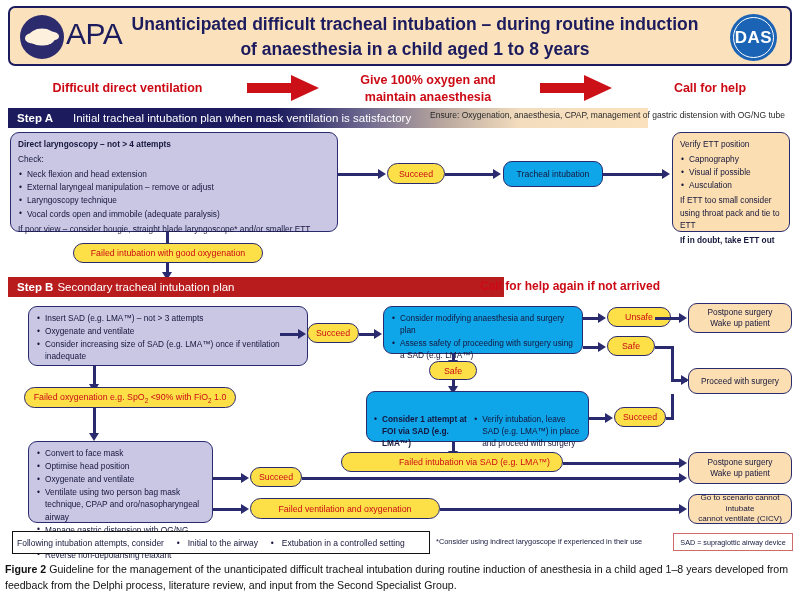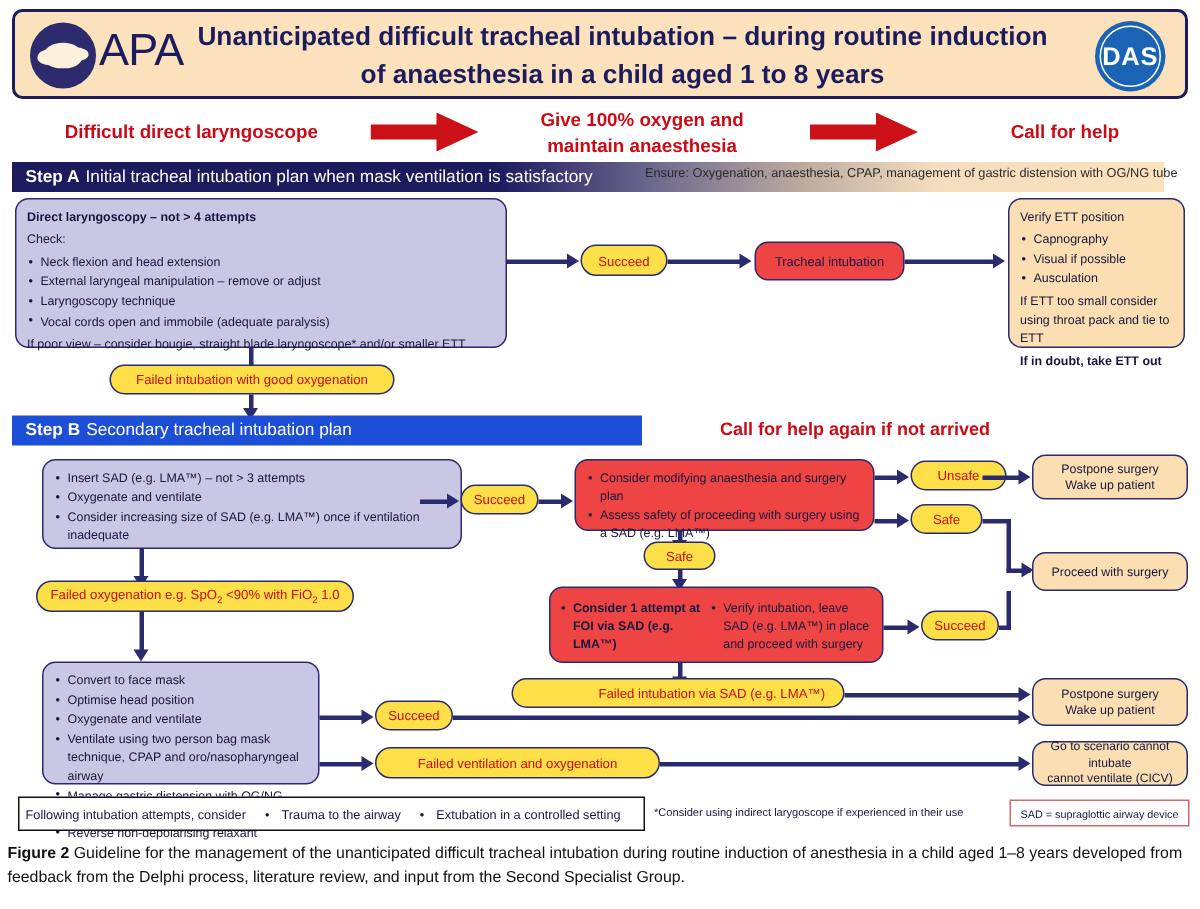--- a/index.html
+++ b/index.html
@@ -83,28 +83,29 @@
   }
 
   
   .step-banner {
     position: absolute; height: 20px;
     color: #ffffff; font-size: 11.5px;
     display: flex; align-items: center;
     padding-left: 9px;
   }
   .step-a {
-    left: 8px; top: 108px; width: 768px;
+    left: 8px; top: 108px; width: 640px;
     background: linear-gradient(to right,
         #1b1b5e 0%, #1b1b5e 42%, #6f6a90 56%,
         #b9a79e 68%, #f3ddbe 80%, #fbe2bd 100%);
+    gap: 16px;
   }
   .step-b {
-    left: 8px; top: 277px; width: 420px;
-    background: #1d4ed8;
+    left: 8px; top: 277px; width: 496px;
+    background: #b91c1c;
   }
   .step-label { font-weight: bold; margin-right: 4px; }
   .banner-note {
     position: absolute; left: 430px; top: 110px;
     font-size: 8.5px; color: #2a2a2a;
   }
   .callhelp-again {
     position: absolute; left: 437px; top: 279px;
     font-size: 12px; font-weight: bold; color: #cc0a15; margin-left: 43px;
   }
@@ -115,21 +116,21 @@
     border: 1.6px solid #2a2a6e;
     border-radius: 9px;
     font-size: 8.3px;
     color: #16163c;
     line-height: 1.46;
     padding: 5px 7px;
     background: #ffffff;
   }
   .lilac { background: #c9c7e4; }
   .peach { background: #fbdfb2; }
-  .white { background: #ef4444; }
+  .white { background: #0ea5e9; }
   .pill {
     position: absolute;
     border: 1.3px solid #2a2a6e;
     border-radius: 11px;
     background: #fde047;
     color: #cc0a15;
     font-size: 8.8px; font-weight: normal;
     display: flex; align-items: center; justify-content: center;
     text-align: center;
   }
@@ -205,21 +206,21 @@
       <div class="apa-text">APA</div>
     </div>
     <div class="header-title">Unanticipated difficult tracheal intubation – during routine induction of anaesthesia in a child aged 1 to 8 years</div>
     <div class="das-logo">
       <div class="das-ring"></div>
       <div class="das-inner">DAS</div>
     </div>
   </div>
 
   <div class="redrow">
-    <div class="red-text" style="left:20px; top:10px; width:215px;">Difficult direct laryngoscope</div>
+    <div class="red-text" style="left:20px; top:10px; width:215px;">Difficult direct ventilation</div>
     <svg class="red-arrow" style="left:247px; top:5px;" viewBox="0 0 72 26">
       <polygon points="0,8 44,8 44,0 72,13 44,26 44,18 0,18" fill="#cc1017"></polygon>
     </svg>
     <div class="red-text" style="left:338px; top:2px; width:180px;">
       <span>Give 100% oxygen and</span><br>
       <span>maintain anaesthesia</span>
     </div>
     <svg class="red-arrow" style="left:540px; top:5px;" viewBox="0 0 72 26">
       <polygon points="0,8 44,8 44,0 72,13 44,26 44,18 0,18" fill="#cc1017"></polygon>
     </svg>
@@ -327,21 +328,21 @@
   <div class="arrowhead" style="left:681px; top:375px;"></div>
 
   <div class="node peach center" style="left:688px; top:368px; width:104px; height:26px; font-size:8.3px;">Proceed with surgery</div>
 
   <div class="conn v" style="left:452px; top:354px; height:8px;"></div>
   <div class="arrowhead down" style="left:448px; top:360px;"></div>
   <div class="pill" style="left:429px; top:361px; width:48px; height:19px;">Safe</div>
   <div class="conn v" style="left:452px; top:380px; height:9px;"></div>
   <div class="arrowhead down" style="left:448px; top:386px;"></div>
 
-  <div class="node white" style="left:366px; top:391px; width:223px; height:51px; padding:7px 6px;">
+  <div class="node white" style="left:366px; top:391px; width:223px; height:51px; padding:21px 6px;">
     <div style="display:flex; gap:6px;">
       <ul style="width:96px;">
         <li class="b">Consider 1 attempt at FOI via SAD (e.g. LMA™)</li>
       </ul>
       <ul style="width:111px;">
         <li>Verify intubation, leave SAD (e.g. LMA™) in place and proceed with surgery</li>
       </ul>
     </div>
   </div>
 
@@ -402,21 +403,21 @@
   <div class="node peach center" style="left:688px; top:494px; width:104px; height:30px; font-size:8.1px; line-height:1.3;">
     <div>
       <span>Go to scenario cannot intubate</span><br>
       <span>cannot ventilate (CICV)</span>
     </div>
   </div>
 
   <div class="footer-strip">
     <span>Following intubation attempts, consider</span>
     <span>&nbsp;&nbsp;•</span>
-    <span>Trauma to the airway</span>
+    <span>Initial to the airway</span>
     <span>&nbsp;&nbsp;•</span>
     <span>Extubation in a controlled setting</span>
   </div>
 
   <div class="footnote">*Consider using indirect larygoscope if experienced in their use</div>
 
   <div class="sad-legend">SAD = supraglottic airway device</div>
 
   <div class="caption">
     <span class="fignum">Figure 2</span>

